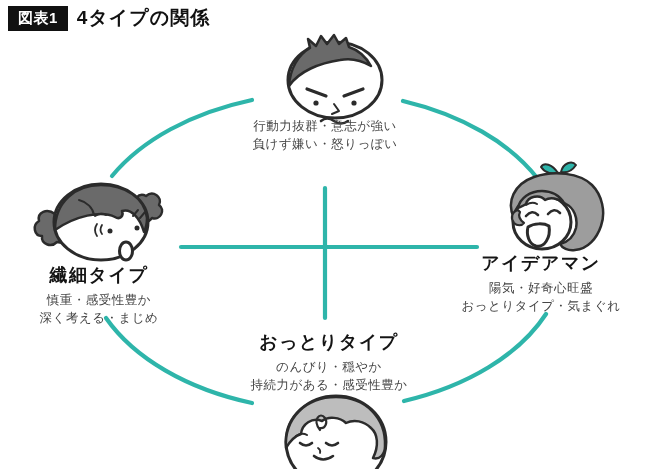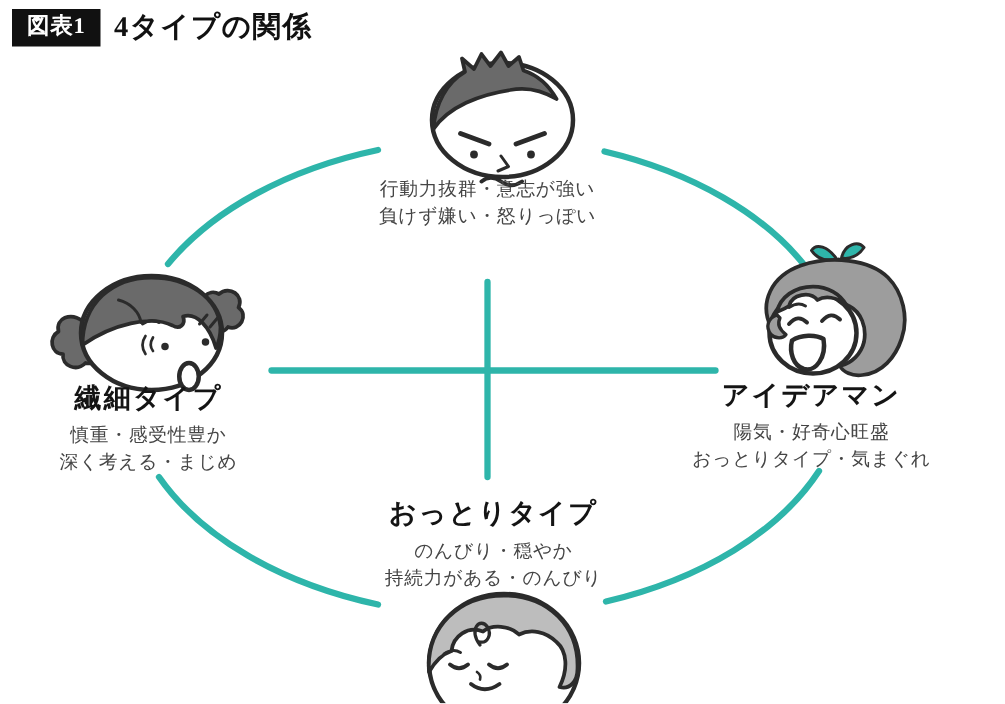--- a/index.html
+++ b/index.html
@@ -1,34 +1,34 @@
 <!DOCTYPE html>
 <html><head>
 <meta charset="utf-8">
 <style>
   html,body { margin:0; padding:0; background:#fff; }
   .canvas {
     position:relative; width:670px; height:469px; background:#ffffff;
-    overflow:hidden; font-family:Liberation Serif, serif;
+    overflow:hidden; font-family:Liberation Sans, sans-serif;
   }
   .header { position:absolute; left:8px; top:5px; display:flex; align-items:center; gap:9px; }
   .fig-badge {
     background:#111111; color:#ffffff; font-size:15px; font-weight:700;
     padding:3px 10px 4px 10px; line-height:1.2; letter-spacing:0.5px;
   }
   .fig-title { font-size:19px; font-weight:700; color:#111111; letter-spacing:1px; }
 
   svg.diagram { position:absolute; left:0; top:0; }
 
   .type-block { position:absolute; text-align:center; transform:translateX(-50%); white-space:nowrap; }
   .type-name { display:block; font-size:18px; font-weight:700; color:#141414; letter-spacing:1.5px; margin-bottom:5px; }
   .type-trait { display:block; font-size:12.5px; color:#454545; line-height:1.4; letter-spacing:0.5px; }
 
   .tb-top    { left:325px; top:118px; }
-  .tb-left   { left:99px;  top:253px; }
+  .tb-left   { left:99px;  top:263px; }
   .tb-right  { left:541px; top:251px; }
   .tb-bottom { left:329px; top:330px;text-align:center; }
 
   .accent { stroke:#2eb5aa; }
 </style>
 </head>
 <body>
 
 <div class="canvas">
 
@@ -116,16 +116,16 @@
 
   <div class="type-block tb-right">
     <span class="type-name">アイデアマン</span>
     <span class="type-trait">陽気・好奇心旺盛</span>
     <span class="type-trait">おっとりタイプ・気まぐれ</span>
   </div>
 
   <div class="type-block tb-bottom">
     <span class="type-name">おっとりタイプ</span>
     <span class="type-trait">のんびり・穏やか</span>
-    <span class="type-trait">持続力がある・のんびり</span>
+    <span class="type-trait">持続力がある・感受性豊か</span>
   </div>
 
 </div>
 
 </body></html>

